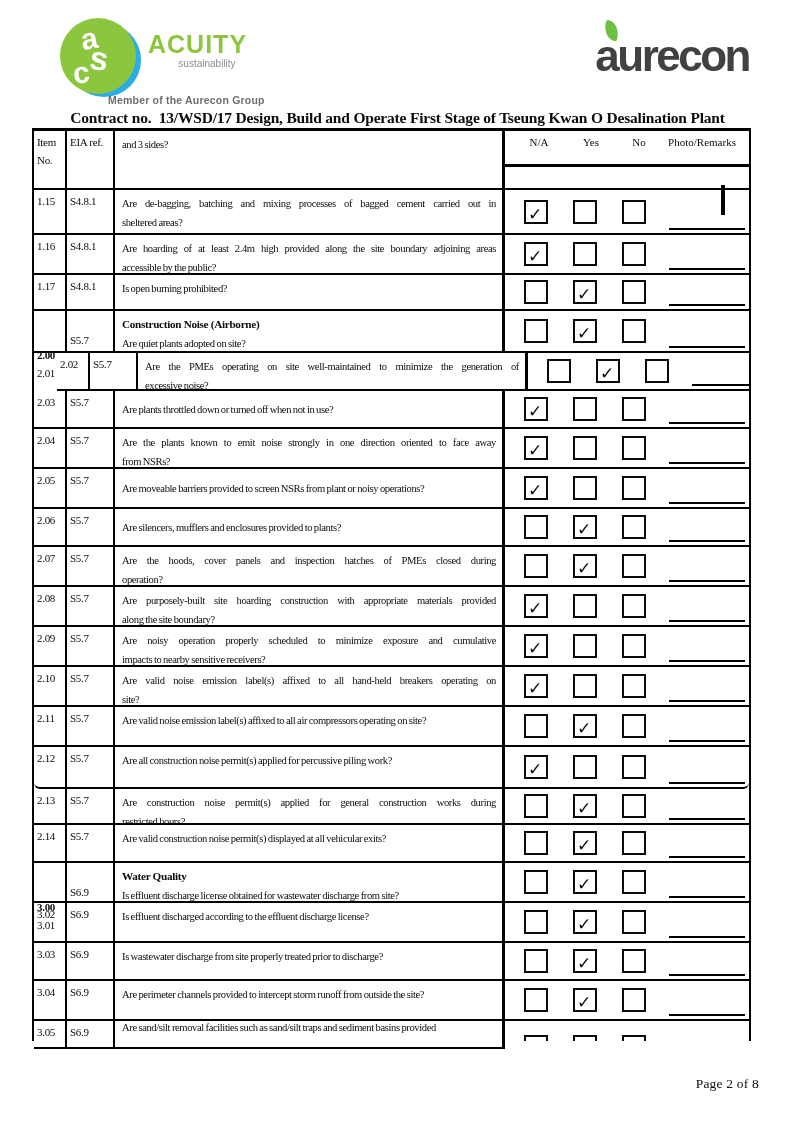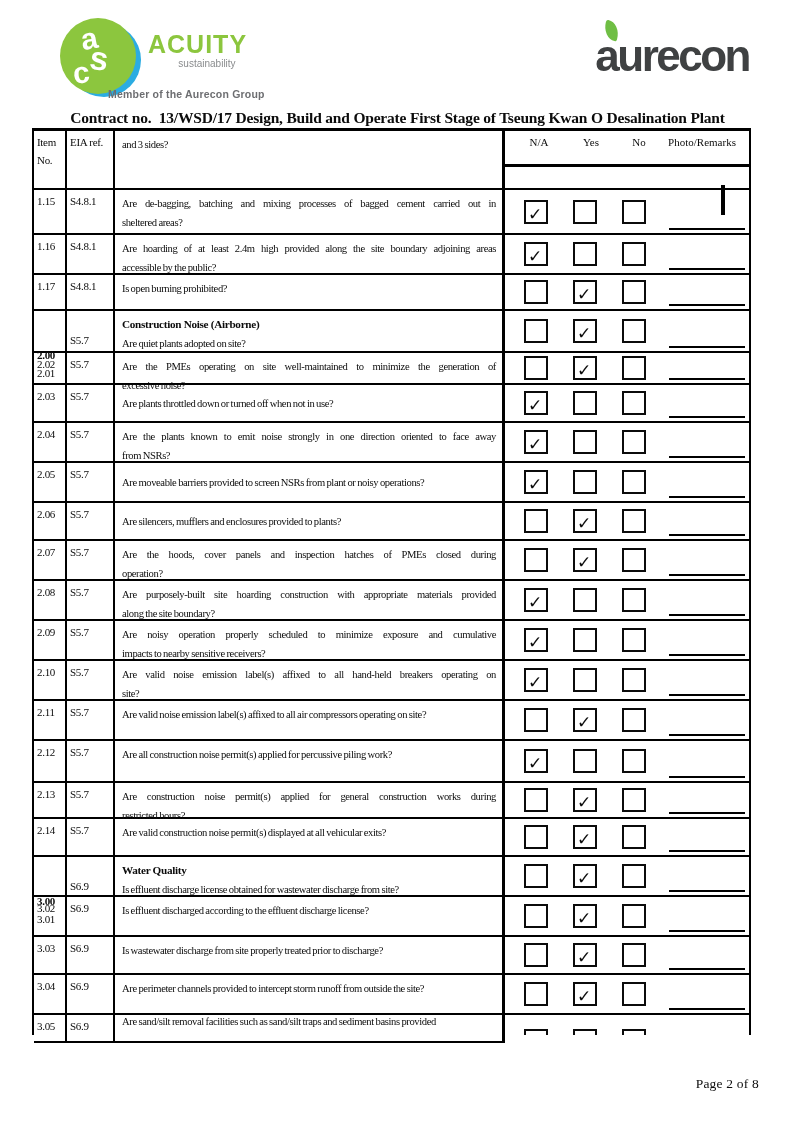--- a/index.html
+++ b/index.html
@@ -15,21 +15,21 @@
   .badge-green { position:absolute; left:0; top:0; width:76px; height:76px; border-radius:50%;
                  background:var(--acuity-green,#8CC63E); }
   .badge span { position:absolute; color:#fff; font-family:"Liberation Sans",sans-serif; font-weight:bold; line-height:1; }
   .m-a { left:21px; top:6px;  font-size:30px; transform:rotate(-10deg); }
   .m-s { left:30px; top:24px; font-size:33px; transform:rotate(8deg); }
   .m-c { left:13px; top:40px; font-size:30px; transform:rotate(-6deg); }
   .acuity-name { position:absolute; left:88px; top:14px; font-family:"Liberation Sans",sans-serif;
                  font-weight:bold; font-size:25px; letter-spacing:1px; color:var(--acuity-green,#8CC63E); }
   .acuity-sub  { position:absolute; left:88px; top:42px; width:118px; text-align:center;
                  font-family:"Liberation Sans",sans-serif; font-size:10px; color:var(--acuity-gray,#8A8C8E); }
-  .acuity-tag  { position:absolute; left:48px; top:72px; width:200px;
+  .acuity-tag  { position:absolute; left:48px; top:78px; width:200px;
                  font-family:"Liberation Sans",sans-serif; font-weight:bold; font-size:10.5px;
                  letter-spacing:0.2px; color:var(--tagline-gray,#6D6E71); }
 
   
   .aurecon { position:absolute; top:26px; right:46px; height:64px;
              font-family:"Liberation Sans",sans-serif; font-weight:bold; font-size:44px;
              letter-spacing:-2.5px; line-height:60px; color:var(--aurecon-dark,#3F4142); }
   .leaf { position:absolute; left:9px; top:-5px; width:15px; height:19px;
           background:var(--leaf-green,#6FBE44);
           border-radius:15% 95% 10% 95%; transform:rotate(14deg); }
@@ -215,21 +215,21 @@
             <div class="boxes">
               <div class="box"></div>
               <div class="box">
                 <div class="tick">✓</div>
               </div>
               <div class="box"></div>
             </div>
             <div class="remline"></div>
           </div>
         </div>
-        <div class="row" style="height: 32px;">
+        <div class="row" style="height: 38px; margin-left: 23px;">
           <div class="cell c-item">
             <div class="t">2.02</div>
           </div>
           <div class="cell c-eia">
             <div class="t">S5.7</div>
           </div>
           <div class="cell c-q">
             <div class="qt jl">Are the PMEs operating on site well-maintained to minimize the generation of</div>
             <div class="qt">excessive noise?</div>
           </div>
@@ -431,21 +431,21 @@
             <div class="boxes">
               <div class="box"></div>
               <div class="box">
                 <div class="tick">✓</div>
               </div>
               <div class="box"></div>
             </div>
             <div class="remline"></div>
           </div>
         </div>
-        <div class="row" style="height: 42px;">
+        <div class="row" style="height: 42px; border-radius: 6px;">
           <div class="cell c-item">
             <div class="t">2.12</div>
           </div>
           <div class="cell c-eia">
             <div class="t">S5.7</div>
           </div>
           <div class="cell c-q">
             <div class="qt">Are all construction noise permit(s) applied for percussive piling work?</div>
           </div>
           <div class="cell c-right">

